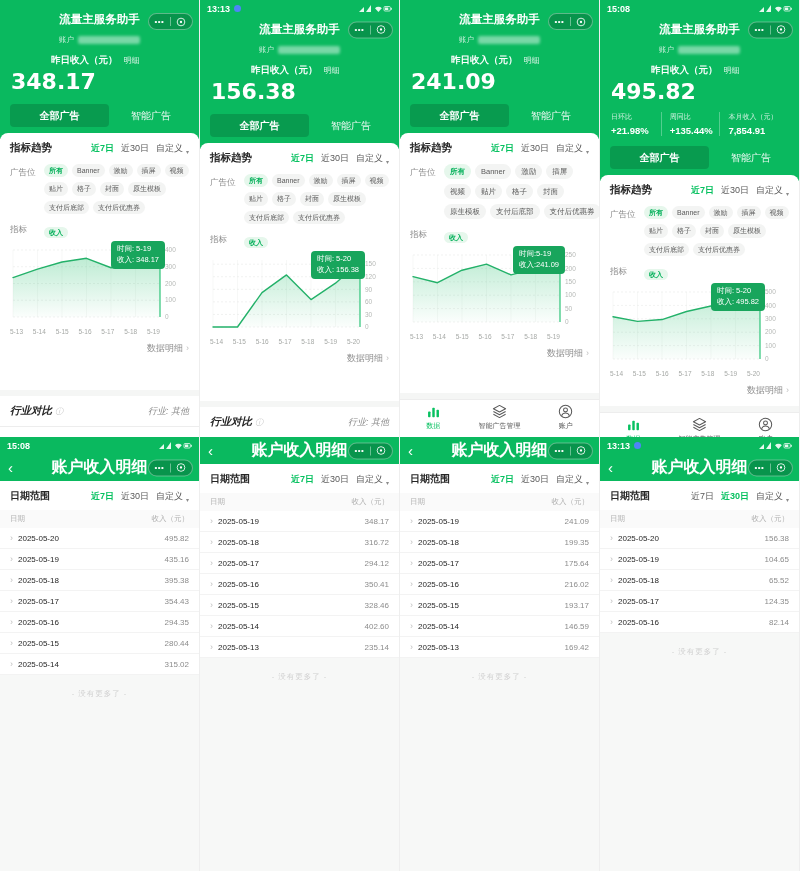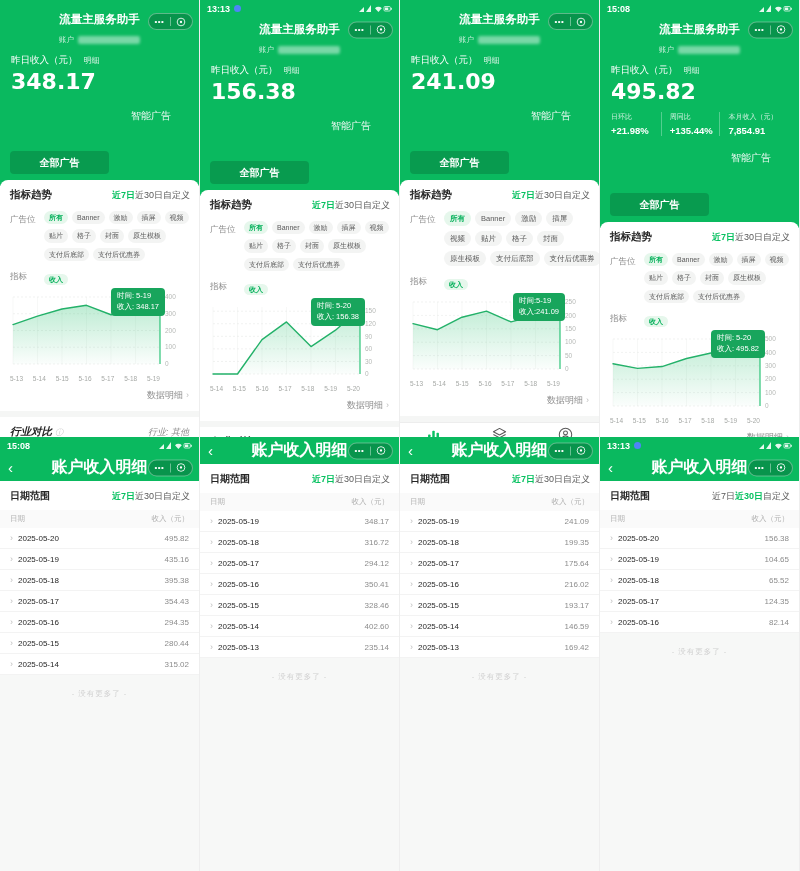--- a/index.html
+++ b/index.html
@@ -20,37 +20,37 @@
   .no-status .nav-title{line-height:25px;top:7px;}
   .capsule{position:absolute;right:6px;top:50%;transform:translateY(-50%);display:inline-flex;align-items:center;justify-content:space-evenly;height:17px;width:45px;border-radius:9px;background:rgba(0,0,0,.2);border:0.5px solid rgba(255,255,255,.35);}
   .no-status .capsule{top:auto;bottom:2px;transform:none;}
   .cap-dots{color:#fff;font-size:8px;letter-spacing:.5px;line-height:1;}
   .cap-div{width:1px;height:9px;background:rgba(255,255,255,.4);}
   .cap-target{display:inline-flex;align-items:center;}
   .acct{display:flex;justify-content:center;align-items:center;gap:4px;margin-top:3px;}
   .acct-label{font-size:7.5px;color:rgba(255,255,255,.78);}
   .acct-blur{width:62px;height:8px;background:rgba(255,255,255,.45);border-radius:2px;filter:blur(1.5px);}
   .inc-label-row{padding:0 11px;margin-top:9px;display:flex;align-items:baseline;gap:6px;}
-  .inc-label{font-size:9.5px;font-weight:normal;color:#fff;}
+  .inc-label{font-size:9.5px;font-weight:bold;color:#fff;margin-left:40px;}
   .inc-detail{font-size:8px;color:rgba(255,255,255,.85);}
   .amount{padding:0 11px;margin-top:2px;font-size:22px;font-weight:bold;color:#fff;font-family:"DejaVu Sans",sans-serif;}
   .stats{margin:8px 11px 0;display:flex;}
   .stat{flex:1;}
   .stat:nth-child(2),.stat:nth-child(3){border-left:1px solid rgba(255,255,255,.3);padding-left:8px;}
   .stat:nth-child(3){flex:1.2;}
   .stat-label{font-size:7px;color:rgba(255,255,255,.8);}
   .stat-value{font-size:9.5px;font-weight:bold;color:#fff;margin-top:3px;}
   .btns{margin:10px 10px 2px;display:flex;gap:4px;}
-  .btn-all{flex:1.3;background:rgba(0,0,0,.16);border-radius:4px;height:23px;line-height:23px;text-align:center;font-size:10px;font-weight:bold;color:#fff;margin-top:47px;}
+  .btn-all{flex:1.3;background:rgba(0,0,0,.16);border-radius:4px;height:23px;line-height:23px;text-align:center;font-size:10px;font-weight:bold;color:#fff;}
   .btn-smart{flex:1;text-align:center;line-height:23px;font-size:10px;color:rgba(255,255,255,.92);}
   
   .card{margin-top:-6px;border-radius:8px 8px 0 0;background:#fff;padding:8px 10px 0;position:relative;flex:0 0 auto;}
   .card-head{display:flex;align-items:center;}
   .card-title{font-size:10.5px;font-weight:bold;color:#262626;}
-  .rtabs{margin-left:auto;display:flex;align-items:flex-start;font-size:9px;color:#595959;}
+  .rtabs{margin-left:auto;display:flex;align-items:flex-end;gap:7px;font-size:9px;color:#595959;}
   .rtab.on{color:var(--acc);font-weight:bold;}
   .caret{font-size:6px;color:#8c8c8c;margin-left:-4px;}
   .adpos{margin-top:9px;display:flex;}
   .flt-label{width:34px;flex:0 0 34px;font-size:8.5px;color:#8c8c8c;padding-top:3px;}
   .chip-rows{flex:1;}
   .chip-row{display:flex;gap:4px;margin-bottom:5px;}
   .chip{font-size:7px;color:#595959;background:#f3f4f3;border-radius:8px;padding:2px 5px;line-height:1.35;white-space:nowrap;}
   .chip.on{background:#e6f7ec;color:#09b25d;font-weight:bold;}
   .lg .chip{font-size:7.5px;padding:2.5px 6px;}
   .metric{margin-top:2px;}

